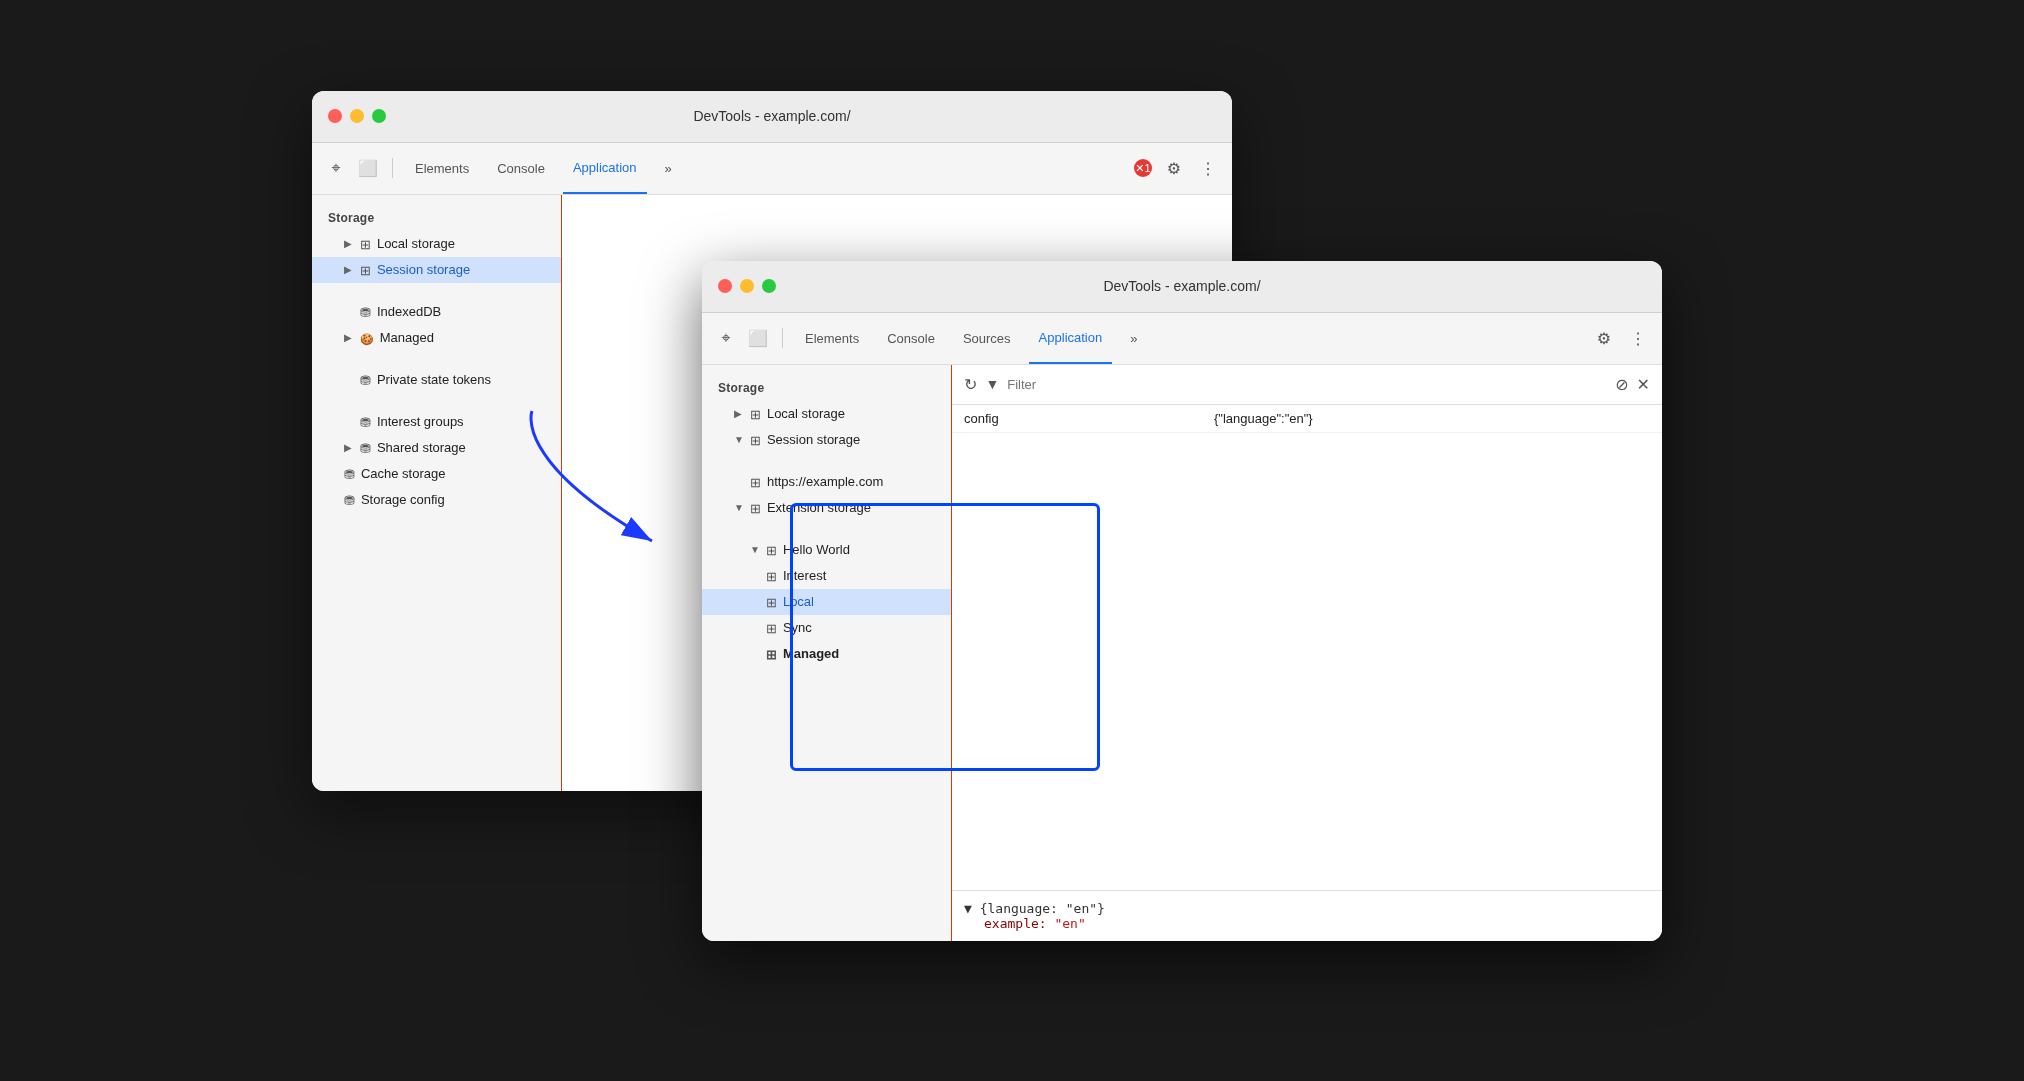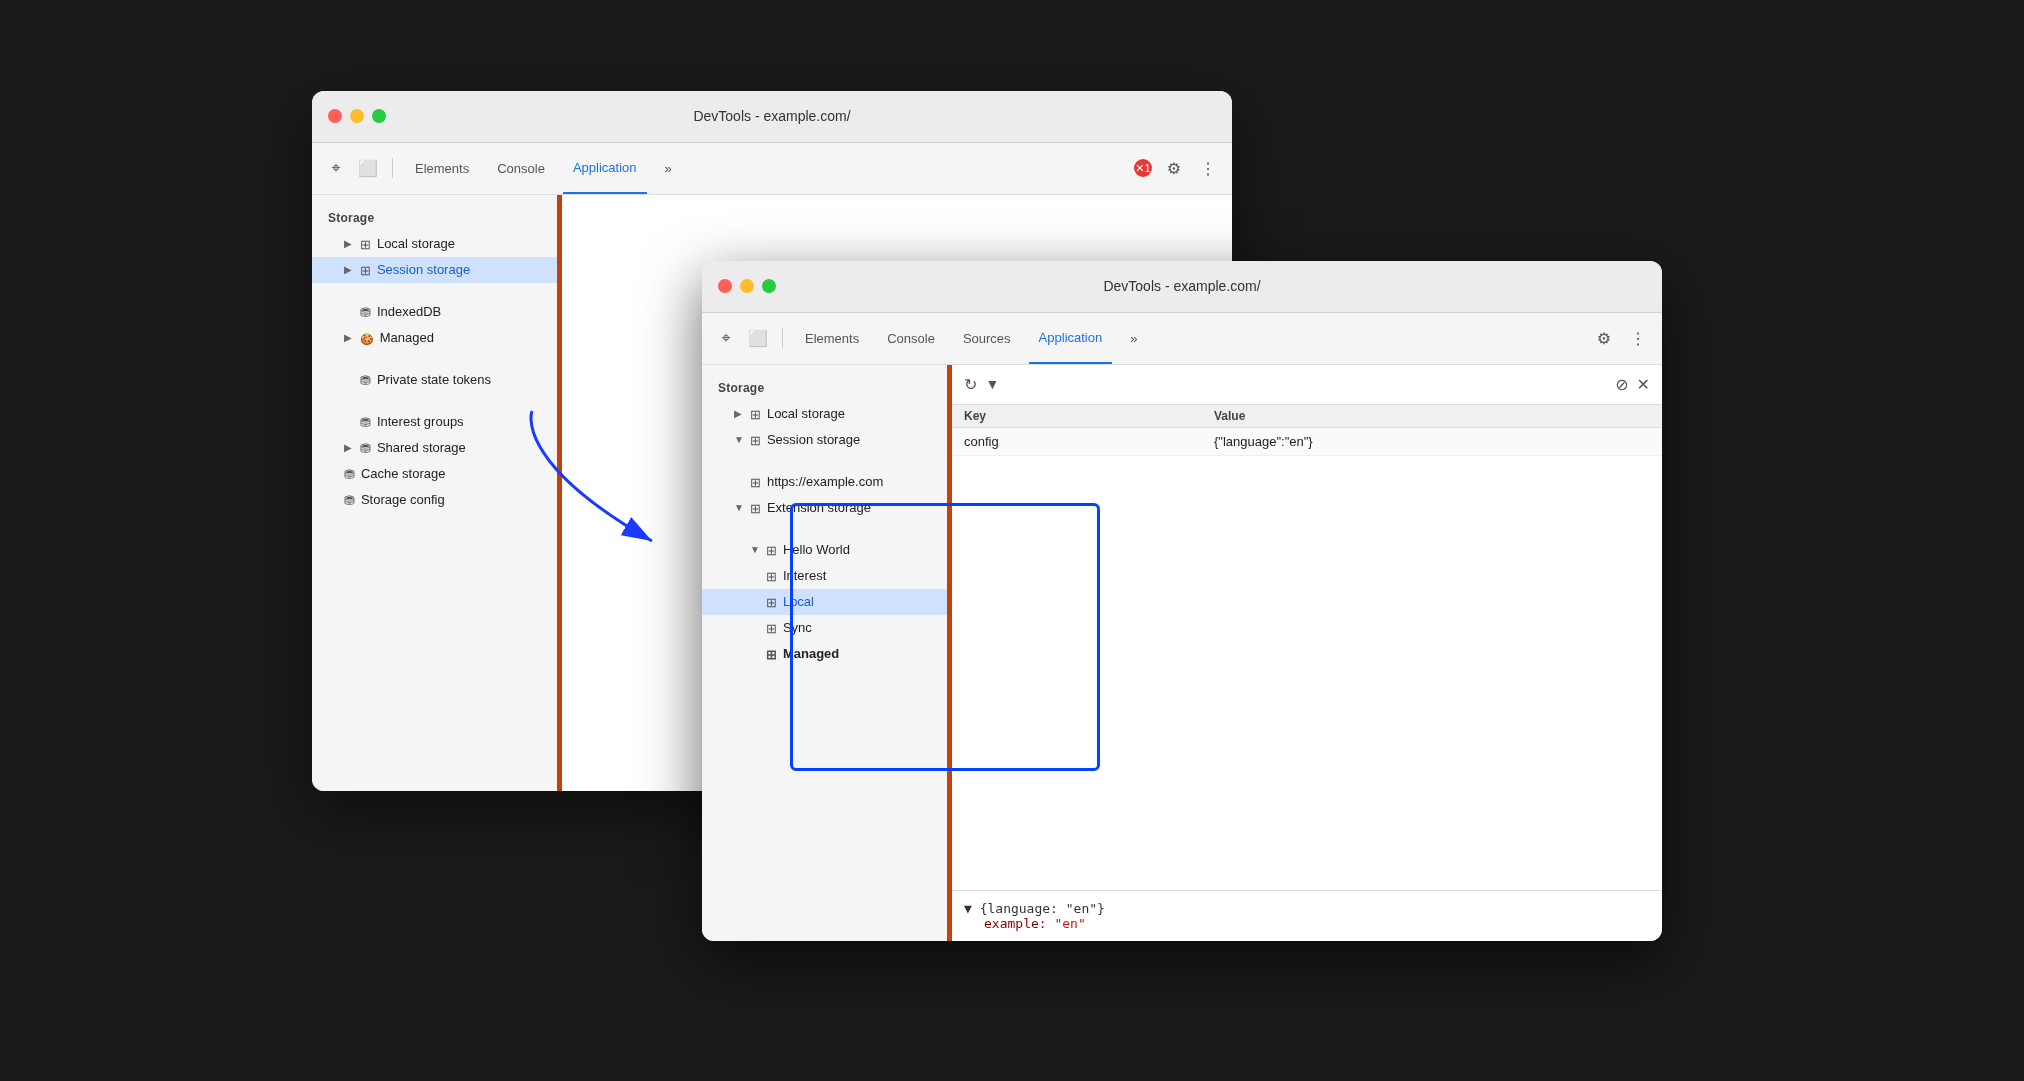--- a/index.html
+++ b/index.html
@@ -150,21 +150,21 @@
     .devtools-body {
       display: flex;
       height: calc(100% - 104px);
     }
 
     
     .sidebar {
       width: 250px;
       min-width: 250px;
       background: #f5f5f5;
-      border-right: 5px solid #c2410c;
+      border-right: 1px solid #c2410c;
       padding: 12px 0;
       overflow-y: auto;
     }
 
     .sidebar-section-label {
       font-size: 12px;
       font-weight: 600;
       color: #444;
       padding: 4px 16px 6px;
       letter-spacing: 0.02em;
@@ -522,31 +522,28 @@
         <div class="sidebar-item" style="padding-left: 64px; font-weight: bold;">
           <span class="item-icon grid-icon"></span>
           <span>Managed</span>
         </div>
       </div>
 
       <div class="main-content">
         <div class="filter-bar">
           <span class="refresh-btn">↻</span>
           <span class="filter-icon">▼</span>
+          <input class="filter-input" type="text" placeholder="Filter" style="">
           <div class="filter-actions">
             <span class="filter-btn">⊘</span>
             <span class="filter-btn">✕</span>
           </div>
         </div>
 
         <div class="data-table">
-          <div class="table-header">
-            <div class="col-key">Key</div>
-            <div class="col-value">Value</div>
-          </div>
 
           <div class="table-row">
             <div class="row-key">config</div>
             <div class="row-value">{"language":"en"}</div>
           </div>
         </div>
 
         <div class="inspector">
           <div class="inspector-obj">▼ {language: "en"}</div>
           <div class="inspector-prop">

